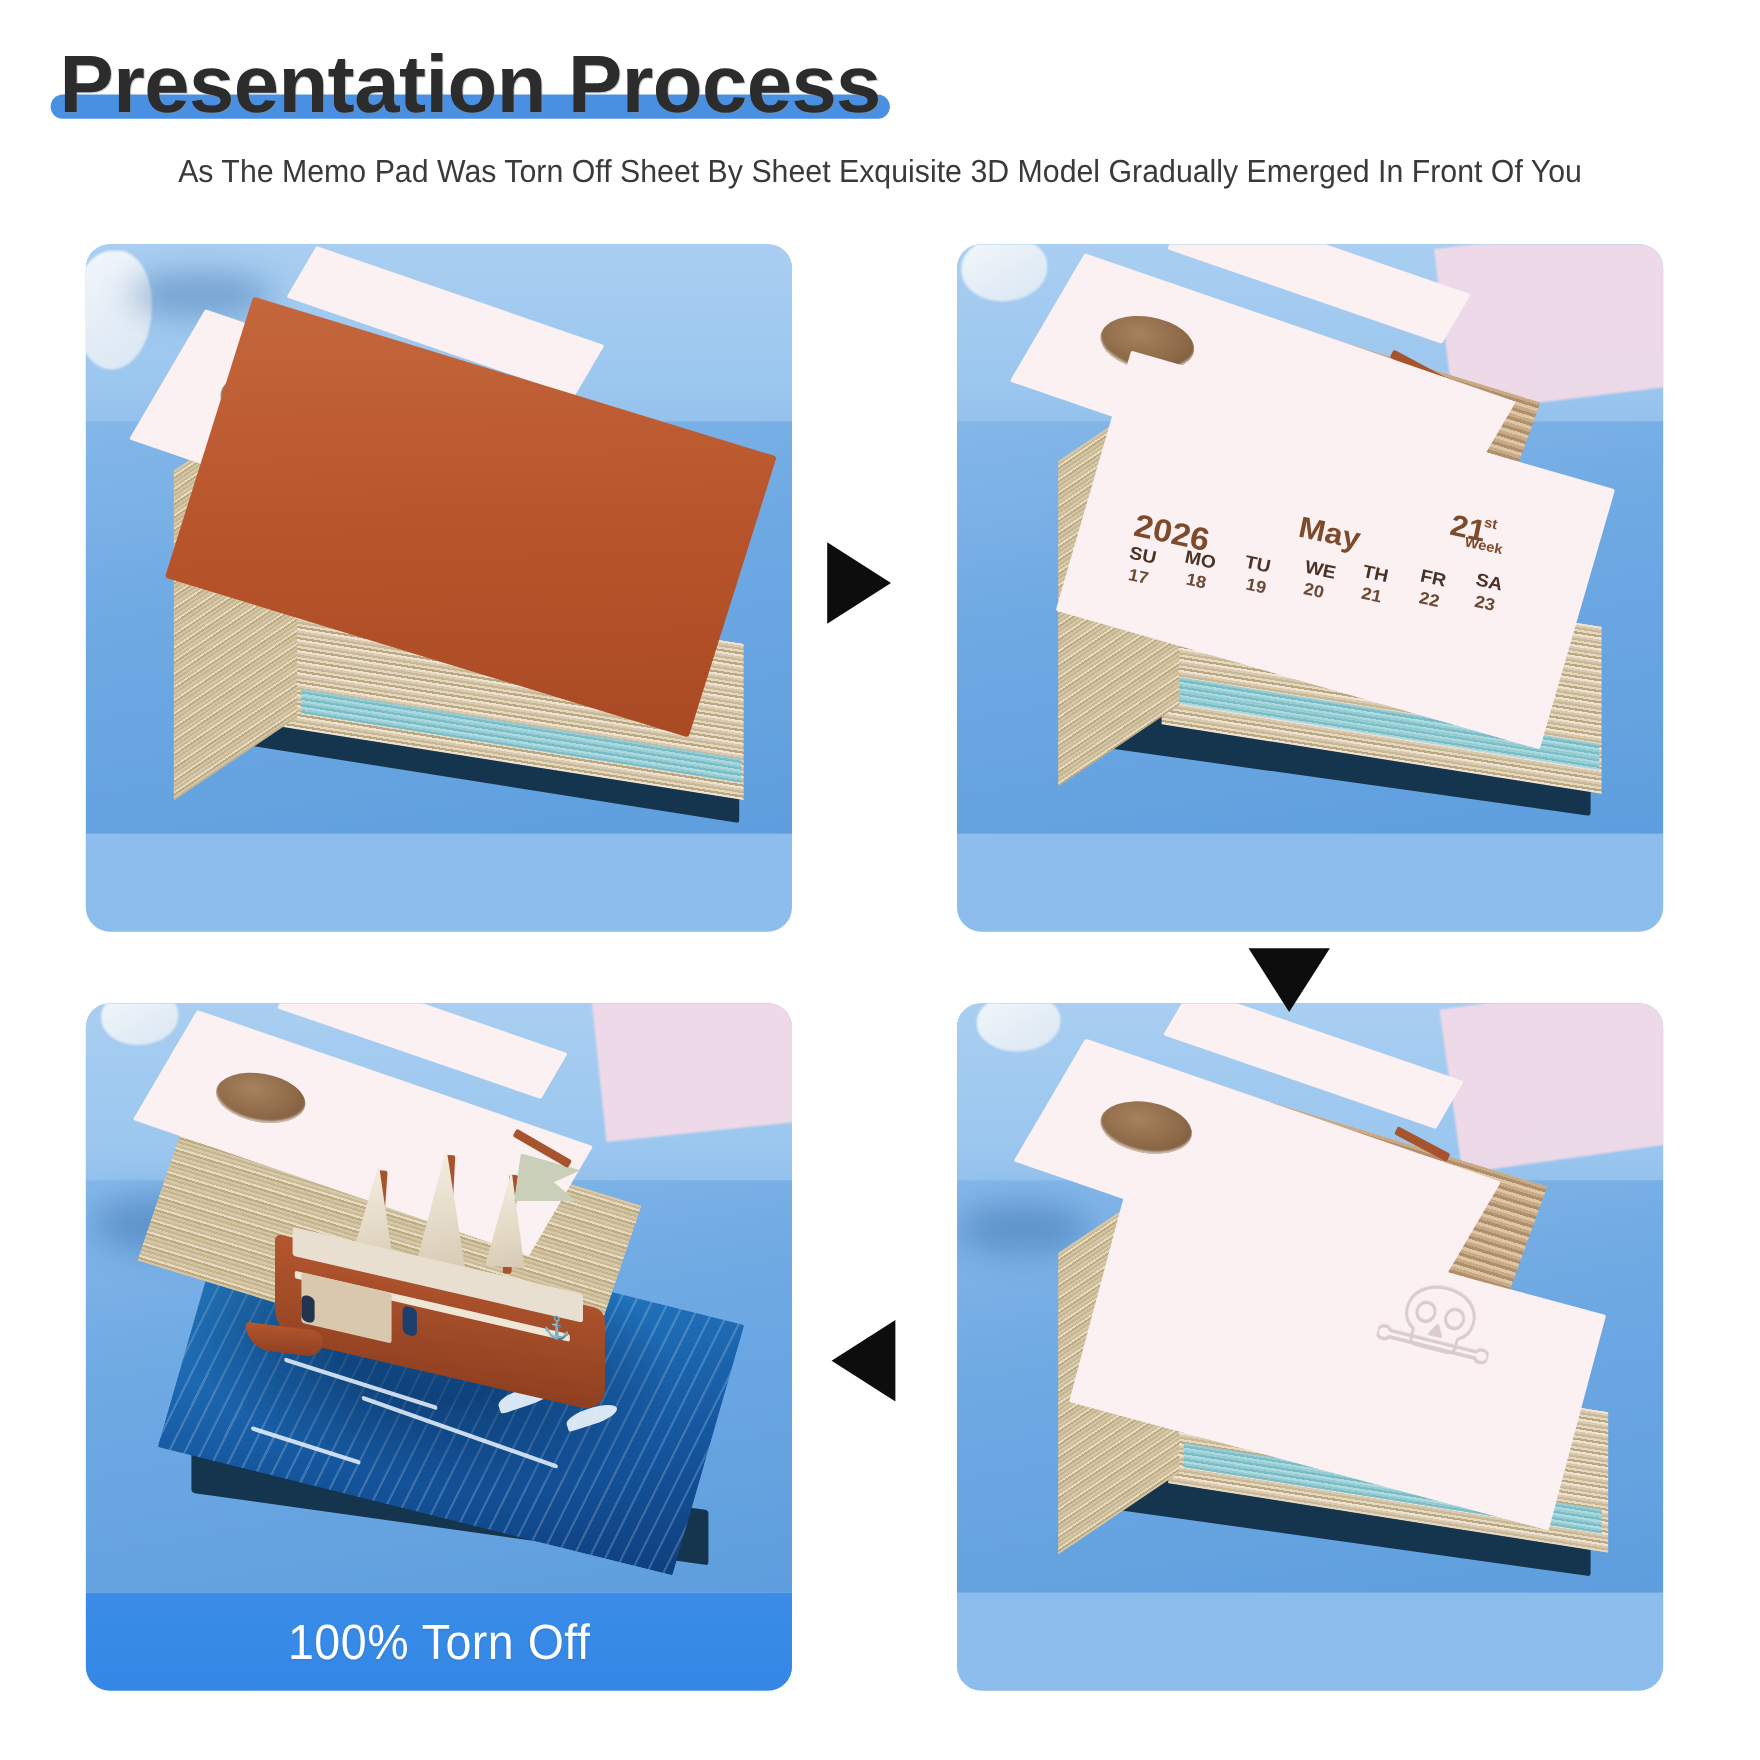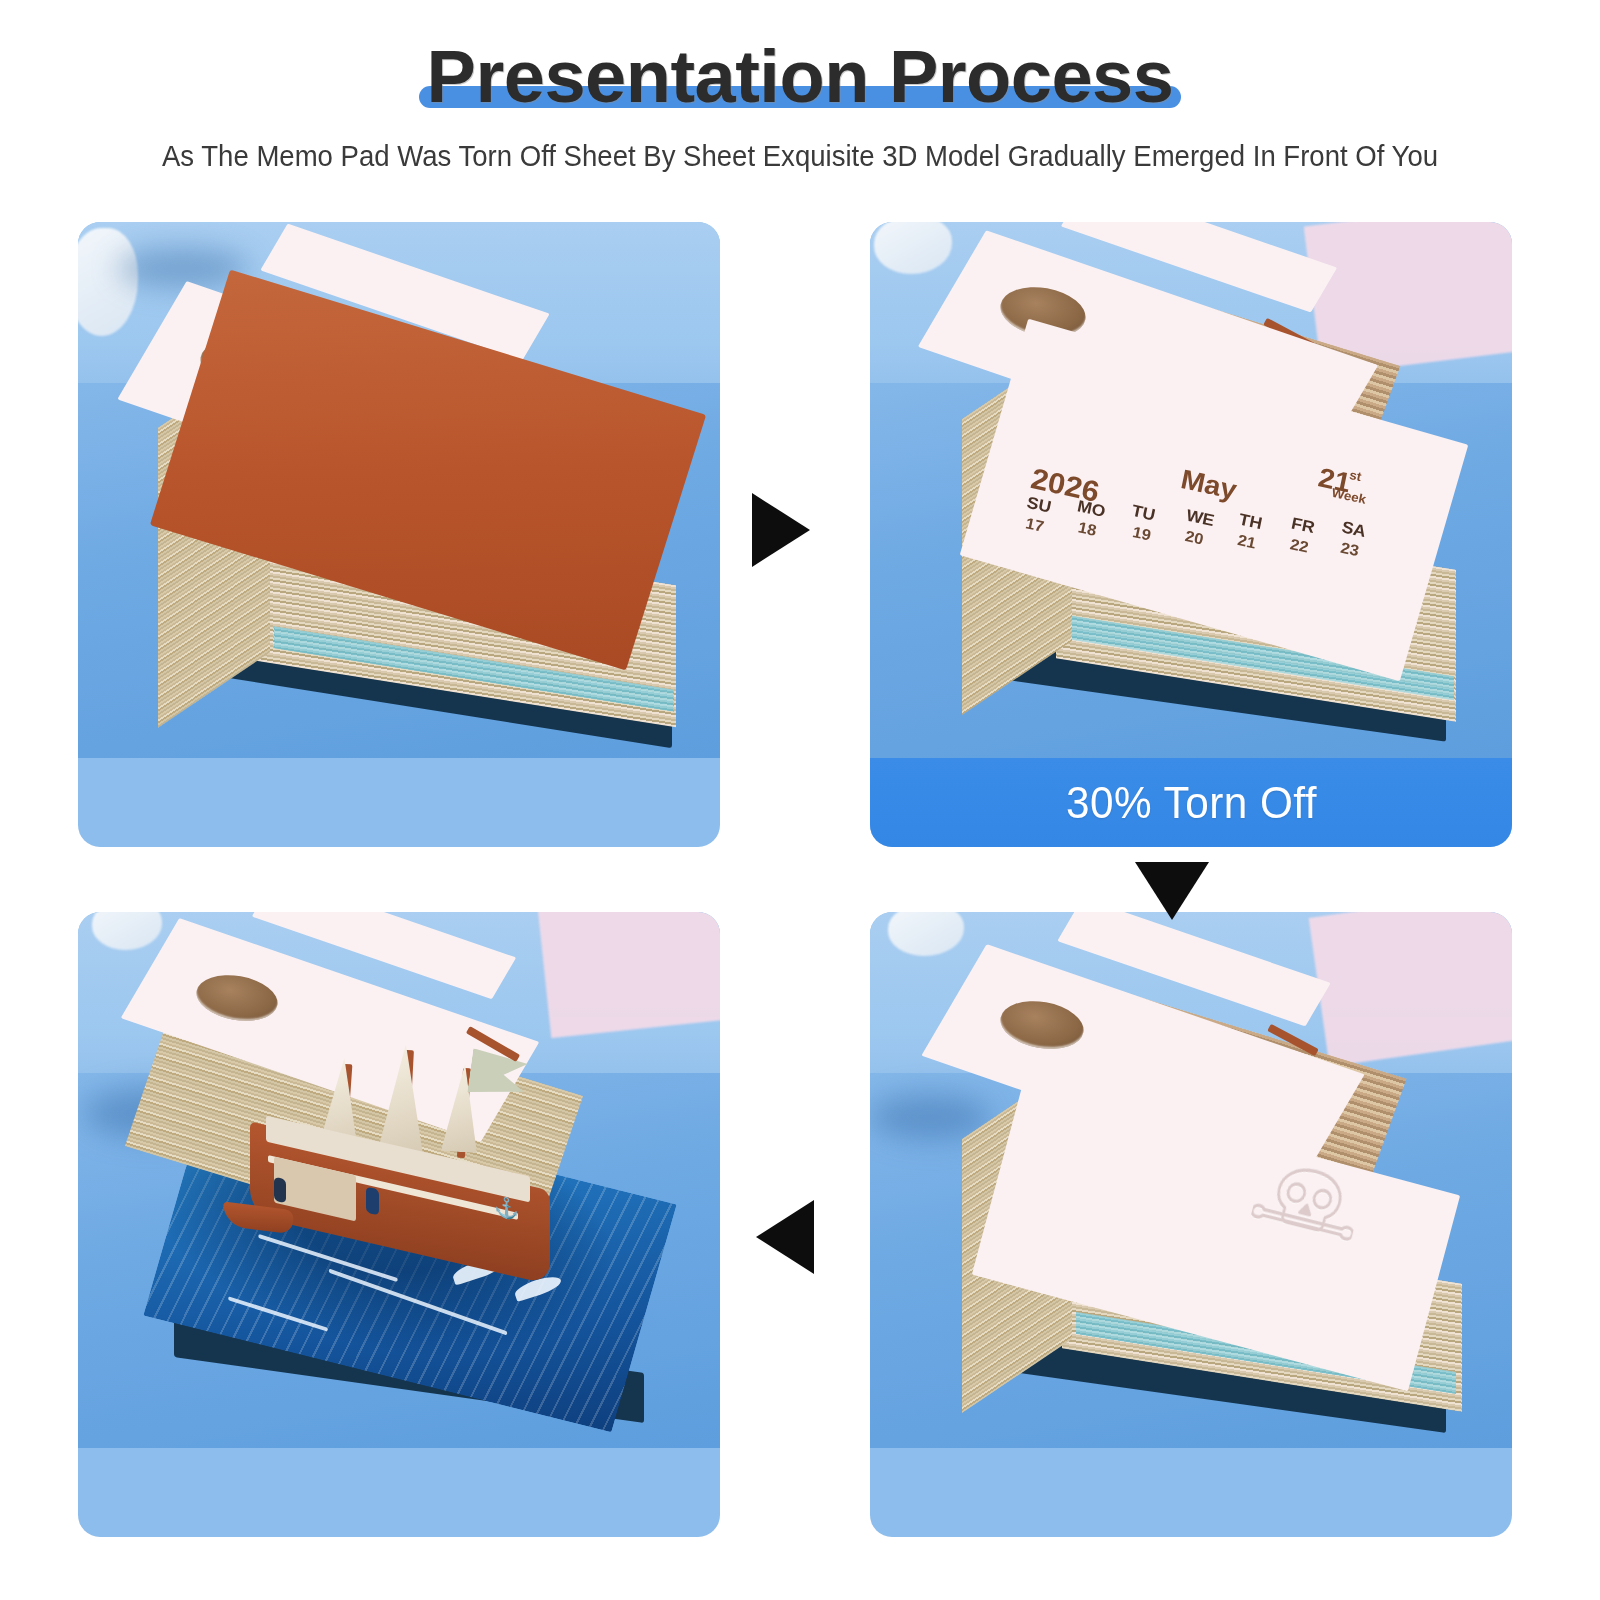--- a/index.html
+++ b/index.html
@@ -8,21 +8,21 @@
     background: #ffffff;
     font-family: "Liberation Sans", sans-serif;
     overflow: hidden;
   }
   .page { position: relative; width: 1600px; height: 1600px; background: #fff; }
 
   
   .header { position: absolute; left: 0; top: 0; width: 1600px; height: 200px; }
   .title-wrap {
     position: absolute; left: 0; top: 38px; width: 1600px;
-    text-align: center;
+    padding-left: 40px;
   }
   .title-inner { position: relative; display: inline-block; padding: 0 14px; }
   .title-underline {
     position: absolute; left: 6px; right: 6px; bottom: 8px; height: 22px;
     background: #4a90e2; border-radius: 11px; z-index: 0;
   }
   .title-text {
     position: relative; z-index: 1;
     font-size: 74px; font-weight: bold; color: #2c2c2c;
     letter-spacing: -0.5px; line-height: 1.05;
@@ -294,23 +294,20 @@
 
           <div style="position:absolute;left:48px;top:152px;font-size:16px;color:#6b4a34;transform:rotate(-3deg);">17</div>
           <div style="position:absolute;left:98px;top:142px;font-size:16px;color:#6b4a34;transform:rotate(-3deg);">18</div>
           <div style="position:absolute;left:150px;top:132px;font-size:16px;color:#6b4a34;transform:rotate(-3deg);">19</div>
           <div style="position:absolute;left:200px;top:122px;font-size:16px;color:#6b4a34;transform:rotate(-3deg);">20</div>
           <div style="position:absolute;left:250px;top:112px;font-size:16px;color:#6b4a34;transform:rotate(-3deg);">21</div>
           <div style="position:absolute;left:300px;top:102px;font-size:16px;color:#6b4a34;transform:rotate(-3deg);">22</div>
           <div style="position:absolute;left:348px;top:92px;font-size:16px;color:#6b4a34;transform:rotate(-3deg);">23</div>
         </div>
       </div>
-      <div class="caption">
-        <span>30% Torn Off</span>
-      </div>
     </div>
 
     <div class="card c3">
       <div class="photo">
         <div class="bg-wall"></div>
         <div class="bg-desk"></div>
         <div class="bg-pinkpaper" style="right:-24px;top:-14px;width:200px;height:130px;transform:rotate(-6deg);"></div>
         <div class="bg-clay" style="left:14px;top:-12px;width:70px;height:50px;"></div>
         <div class="bg-shadowblob" style="left:6px;top:176px;width:130px;height:50px;"></div>
 
@@ -339,20 +336,23 @@
         <div class="ship-mast" style="left:386px;top:128px;width:58px;height:8px;transform:rotate(30deg);"></div>
 
         <div class="ship-hull" style="left:172px;top:244px;width:300px;height:94px;transform:skewY(13deg);"></div>
         <div class="ship-deck" style="left:188px;top:234px;width:264px;height:26px;transform:skewY(13deg);"></div>
         <div class="ship-rail" style="left:190px;top:272px;width:250px;height:7px;transform:skewY(13deg);"></div>
         <div class="ship-deck" style="left:196px;top:254px;width:82px;height:46px;transform:skewY(13deg);background:#d9c7ae;"></div>
         <div class="ship-anchor" style="left:416px;top:286px;transform:skewY(13deg);">⚓</div>
         <div style="position:absolute;left:288px;top:276px;width:13px;height:26px;background:#1e3f6e;border-radius:5px;transform:skewY(13deg);"></div>
         <div style="position:absolute;left:196px;top:266px;width:12px;height:24px;background:#23354e;border-radius:5px;transform:skewY(13deg);"></div>
         <div class="ship-hull" style="left:146px;top:294px;width:70px;height:24px;transform:skewY(13deg) rotate(-6deg);"></div>
+      </div>
+      <div class="caption">
+        <span>100% Torn Off</span>
       </div>
     </div>
 
     <div class="card c4">
       <div class="photo">
         <div class="bg-wall"></div>
         <div class="bg-desk"></div>
         <div class="bg-pinkpaper" style="right:-26px;top:-10px;width:220px;height:150px;transform:rotate(-8deg);"></div>
         <div class="bg-clay" style="left:18px;top:-8px;width:76px;height:52px;"></div>
         <div class="bg-shadowblob" style="left:0px;top:182px;width:120px;height:46px;"></div>

